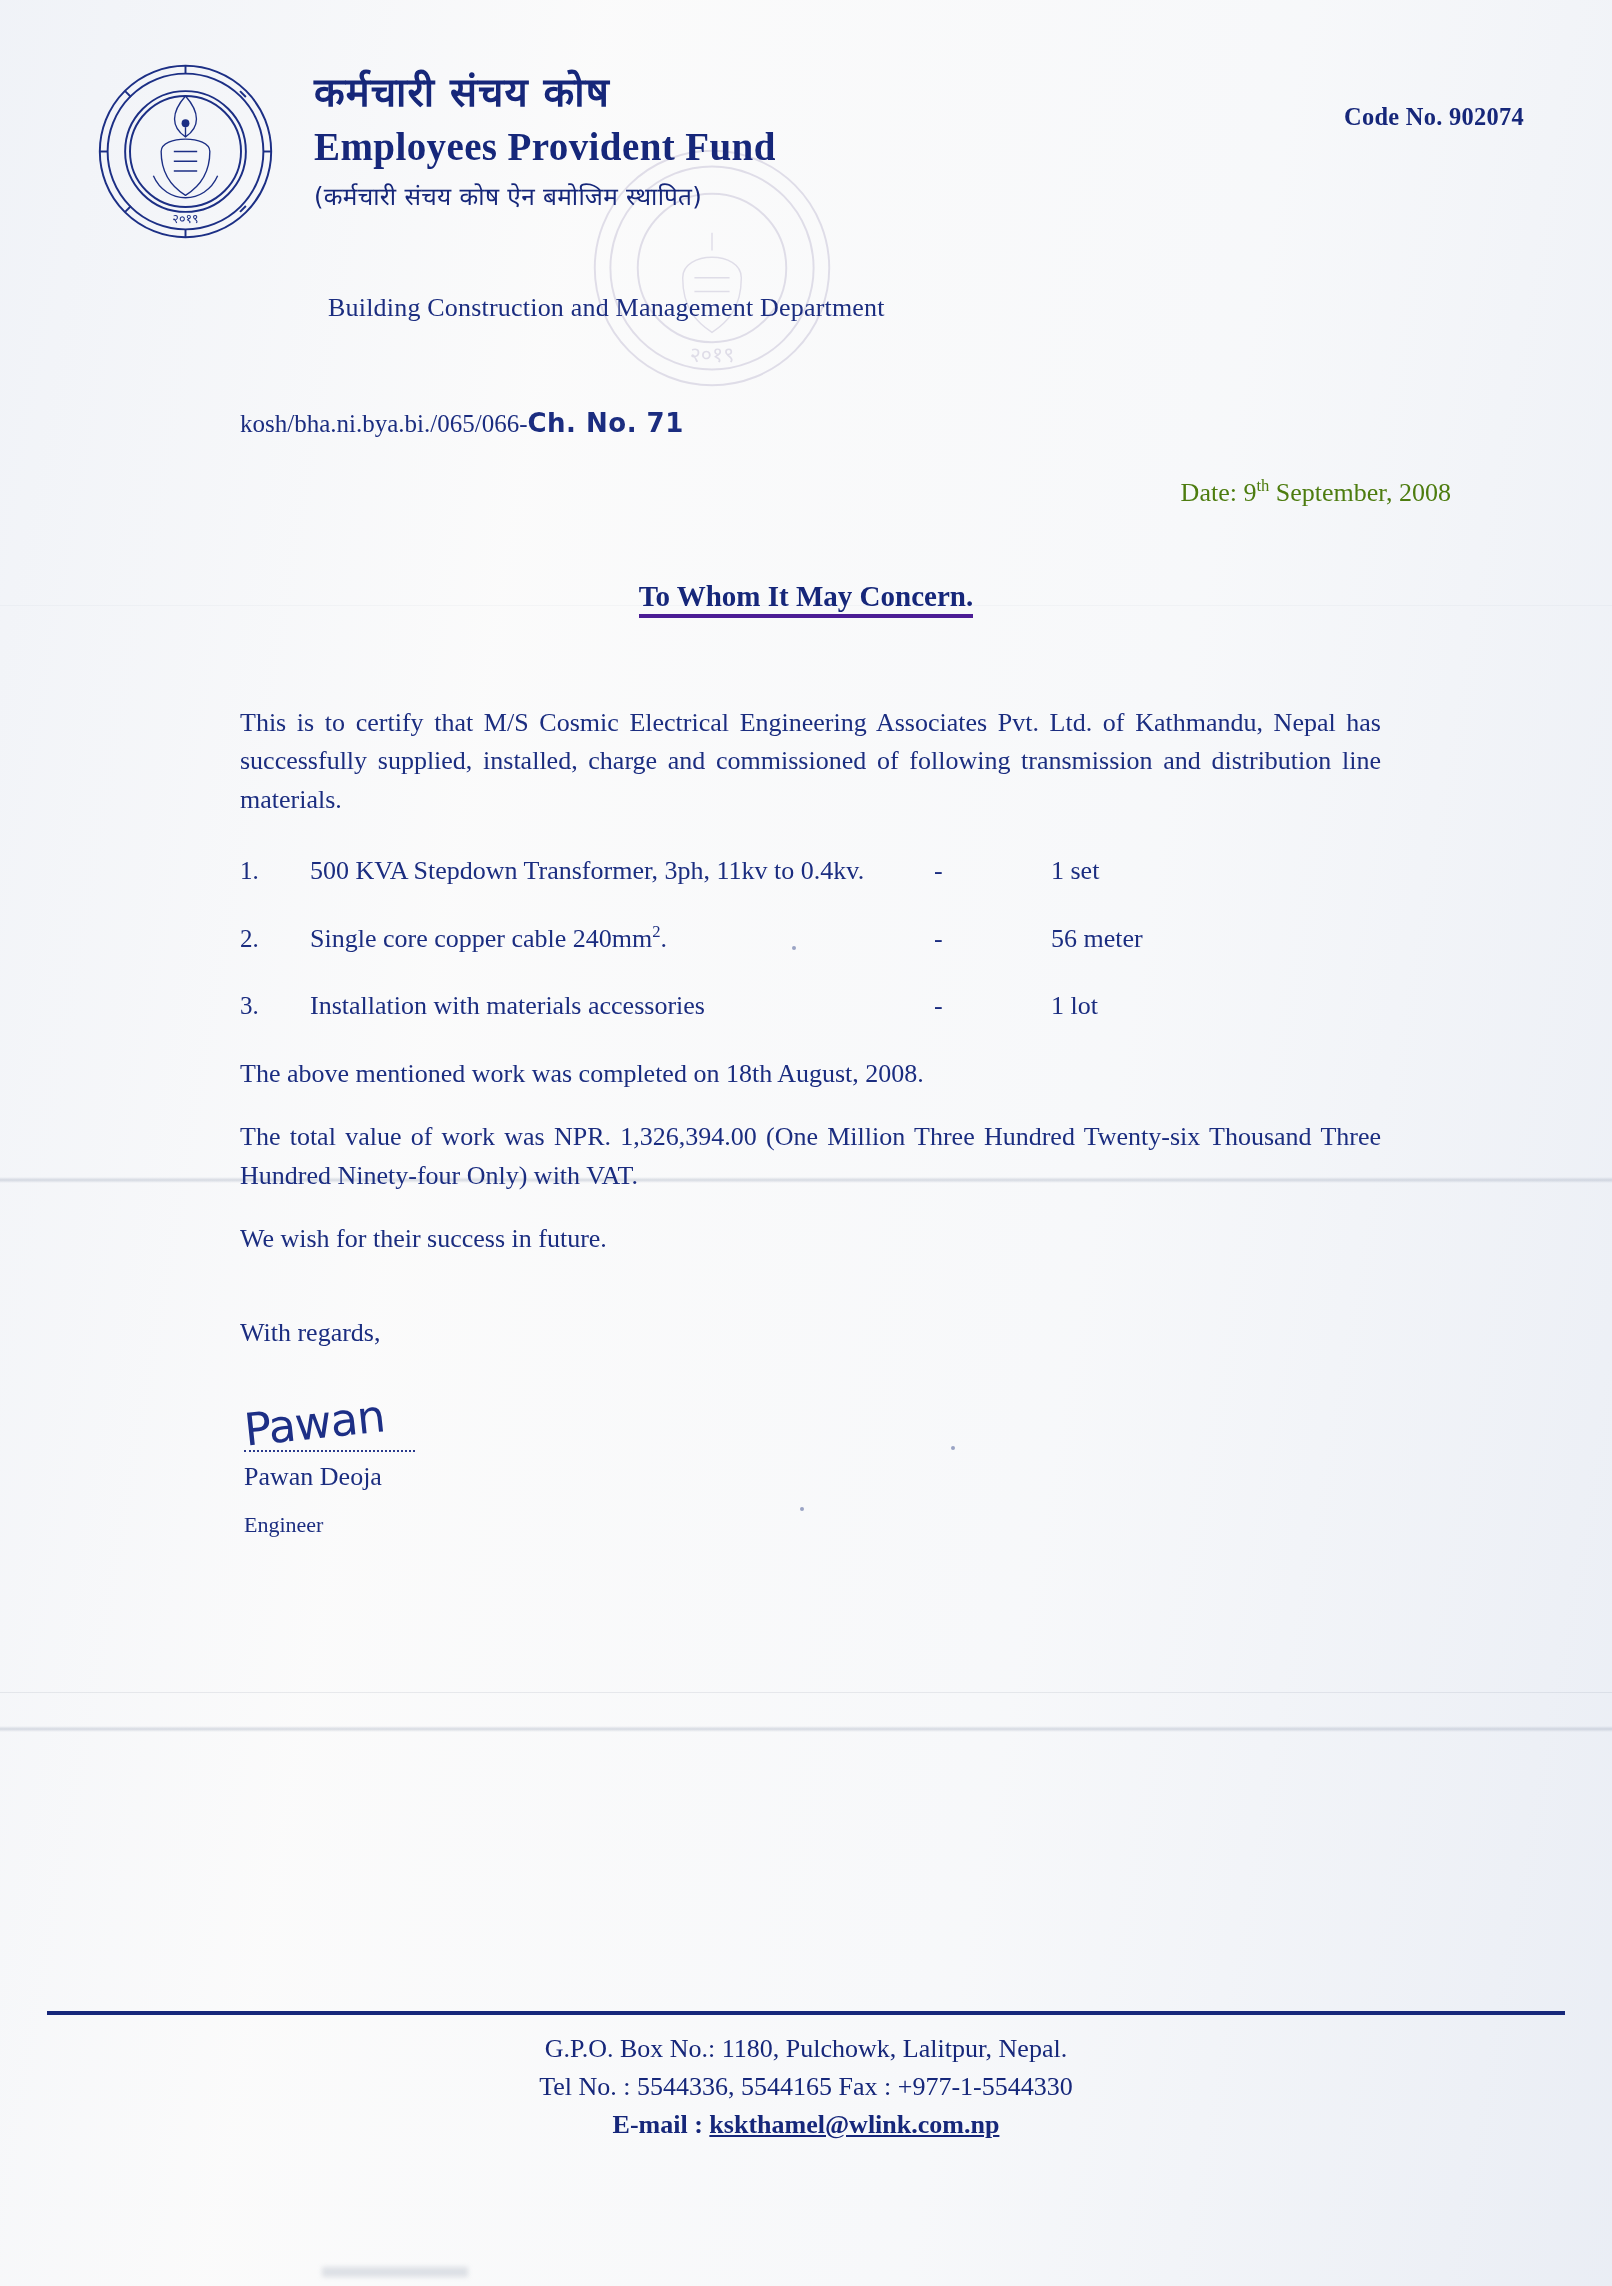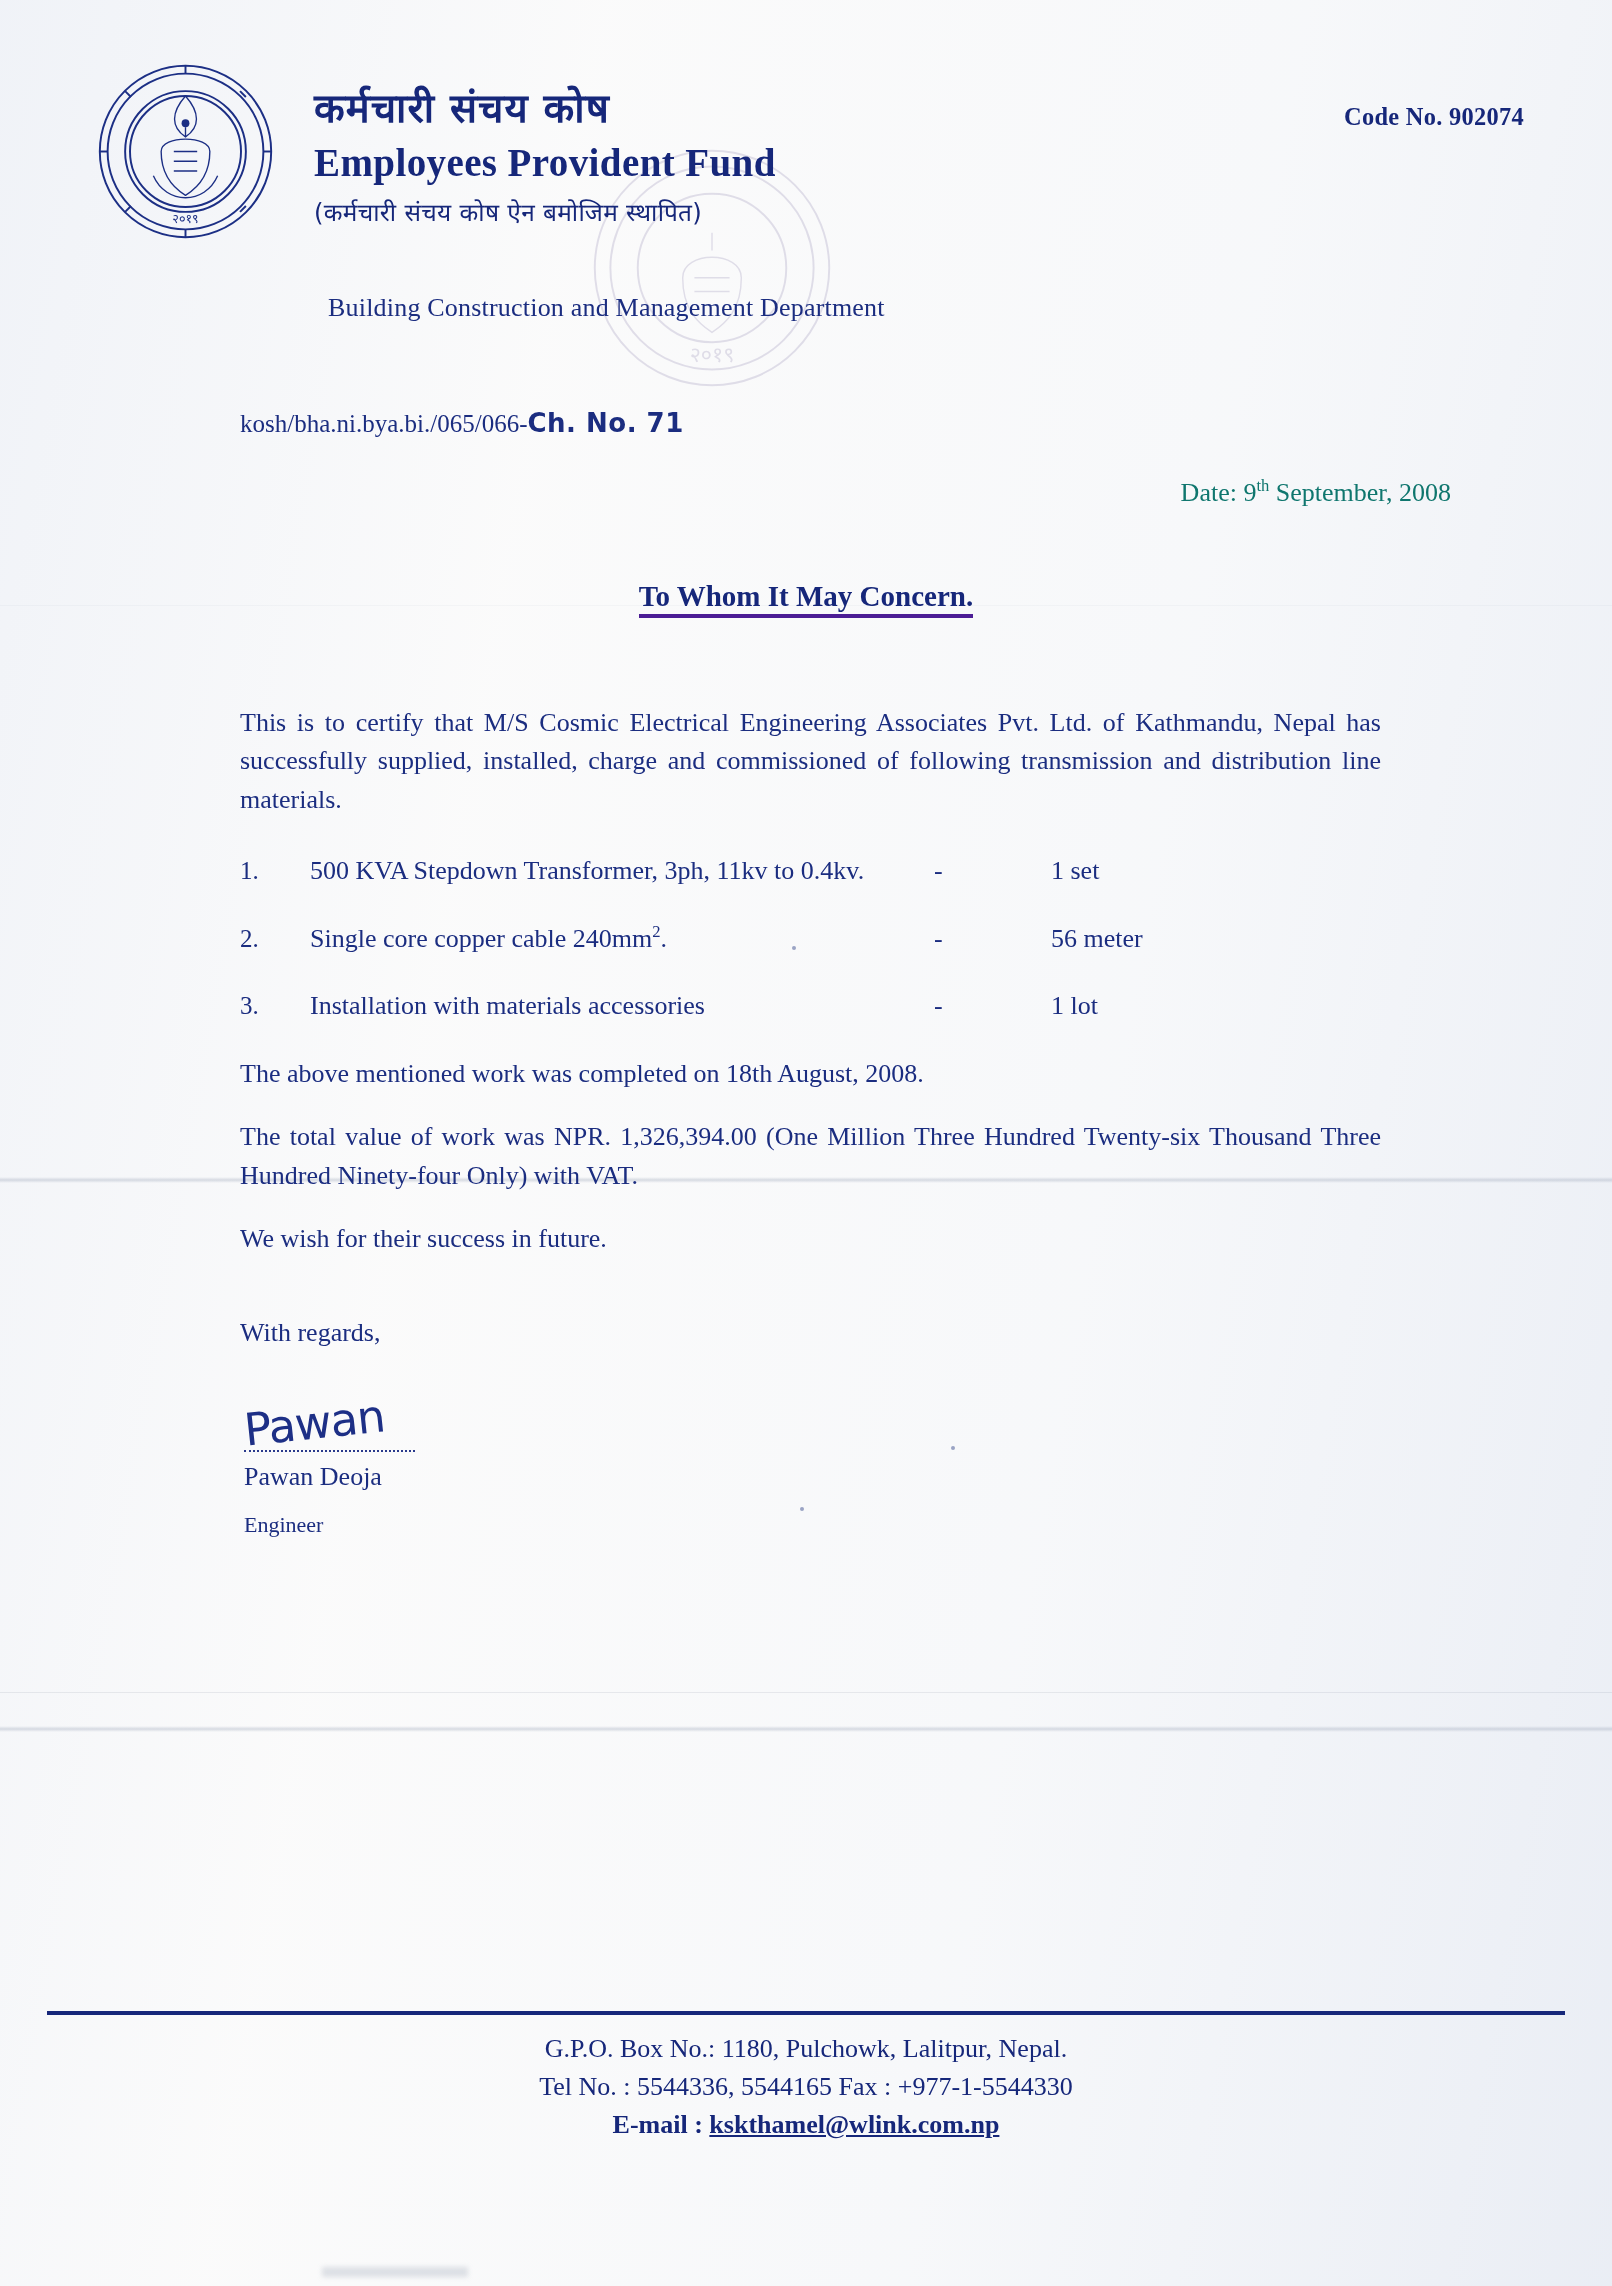--- a/index.html
+++ b/index.html
@@ -58,21 +58,21 @@
     left: 585px;
     top: 141px;
     width: 254px;
     height: 254px;
     opacity: 0.16;
   }
 
   .head-block {
     position: absolute;
     left: 314px;
-    top: 86px;
+    top: 70px;
     width: 800px;
   }
   .head-np {
     font-family: "DejaVu Sans", sans-serif;
     font-size: 40px;
     font-weight: bold;
     letter-spacing: 1px;
     color: #16277a;
     line-height: 1.1;
   }
@@ -120,21 +120,21 @@
     font-family: "DejaVu Sans", sans-serif;
     font-size: 26px;
     font-weight: bold;
     letter-spacing: 0.5px;
   }
   .date-line {
     position: absolute;
     right: 161px;
     top: 476px;
     font-size: 26px;
-    color: #0f766e;
+    color: #4d7c0f;
   }
   .date-line sup { font-size: 16.6px; }
 
   .subject {
     position: absolute;
     left: 0;
     top: 580px;
     width: 100%;
     text-align: center;
     font-size: 29px;

